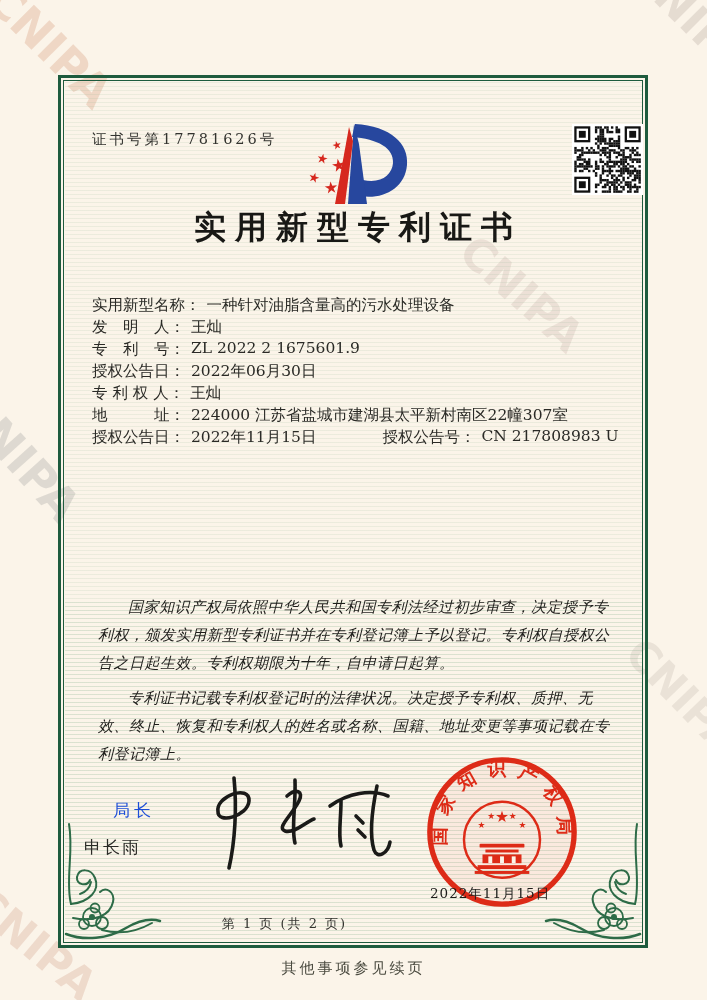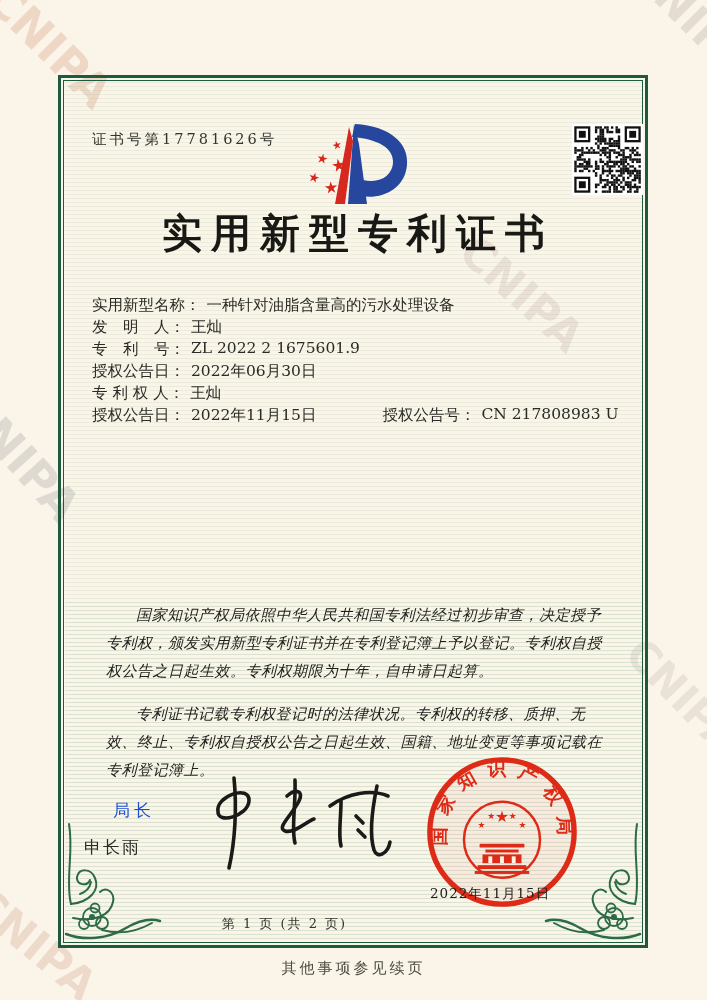--- a/index.html
+++ b/index.html
@@ -28,31 +28,31 @@
   .flourish{position:absolute;width:104px;height:120px;}
   .flourish-left{left:62px;top:822px;}
   .flourish-right{left:540px;top:822px;transform:scaleX(-1);}
 
   .cert-no{position:absolute;left:92px;top:130px;font-size:14.5px;letter-spacing:3px;color:#33332f;}
 
   .logo{position:absolute;left:286px;top:114px;width:138px;height:96px;}
   .qr{position:absolute;left:572px;top:124px;width:71px;height:71px;background:#fff;}
 
   .title{position:absolute;left:0;top:206px;width:707px;text-align:center;
-         font-size:40px;font-weight:bold;letter-spacing:9px;text-indent:9px;color:#181815;}
+         font-size:32px;font-weight:bold;letter-spacing:9px;text-indent:9px;color:#181815;}
 
   .fields{position:absolute;left:92px;top:295px;width:532px;}
   .frow{display:flex;align-items:flex-start;height:22px;
         font-size:15.5px;color:#2a2a26;white-space:nowrap;}
   .frow .lab{flex:0 0 auto;}
   .frow .val{margin-left:6px;}
   .frow .pair2{margin-left:66px;}
 
   .body-text{position:absolute;left:90px;top:586px;width:534px;color:#1d1d1a;}
-  .body-text p{margin:16px;font-size:15px;line-height:1.85;text-indent:2em;
+  .body-text p{margin:8px;font-size:15px;line-height:1.85;text-indent:2em;
                font-style:italic;letter-spacing:.5px;}
 
   .director-title{position:absolute;left:113px;top:799px;font-size:17px;color:#1d4ed8;letter-spacing:4px;}
   .director-name{position:absolute;left:84px;top:836px;font-size:17px;color:#2a2a26;letter-spacing:2px;}
   .sig{position:absolute;left:190px;top:768px;width:212px;height:108px;}
 
   .seal{position:absolute;left:424px;top:754px;width:156px;height:156px;}
   .seal-date{position:absolute;left:430px;top:885px;width:170px;font-size:13.5px;
              color:#1c1c1a;letter-spacing:1px;white-space:nowrap;}
 
@@ -493,30 +493,34 @@
     </div>
     <div class="frow">
       <span class="lab">授权公告日：</span>
       <span class="val">2022年06月30日</span>
     </div>
     <div class="frow">
       <span class="lab">专 利 权 人：</span>
       <span class="val">王灿</span>
     </div>
     <div class="frow">
+      <span class="lab">地　　　址：</span>
+      <span class="val">224000 江苏省盐城市建湖县太平新村南区22幢307室</span>
+    </div>
+    <div class="frow">
       <span class="lab">授权公告日：</span>
       <span class="val">2022年11月15日</span>
       <span class="lab pair2">授权公告号：</span>
       <span class="val">CN 217808983 U</span>
     </div>
   </div>
 
   <div class="body-text">
     <p>国家知识产权局依照中华人民共和国专利法经过初步审查，决定授予专利权，颁发实用新型专利证书并在专利登记簿上予以登记。专利权自授权公告之日起生效。专利权期限为十年，自申请日起算。</p>
-    <p>专利证书记载专利权登记时的法律状况。专利权的转移、质押、无效、终止、专利权自授权公告之日起生效、国籍、地址变更等事项记载在专利登记簿上。</p>
+    <p>专利证书记载专利权登记时的法律状况。决定授予专利权、质押、无效、终止、恢复和专利权人的姓名或名称、国籍、地址变更等事项记载在专利登记簿上。</p>
   </div>
 
   <div class="director-title">局长</div>
   <div class="director-name">申长雨</div>
 
   <svg class="sig" viewBox="0 0 212 108">
     <g fill="none" stroke="#1a1a18" stroke-width="3.6" stroke-linecap="round">
       <path d="M28,44 C25,28 60,16 59,33 C58,48 27,57 28,43"></path>
       <path d="M44,10 C47,40 45,74 39,100"></path>
       <path d="M97,28 C106,20 114,23 109,33 C102,47 86,60 95,63 C104,66 117,53 124,51"></path>

